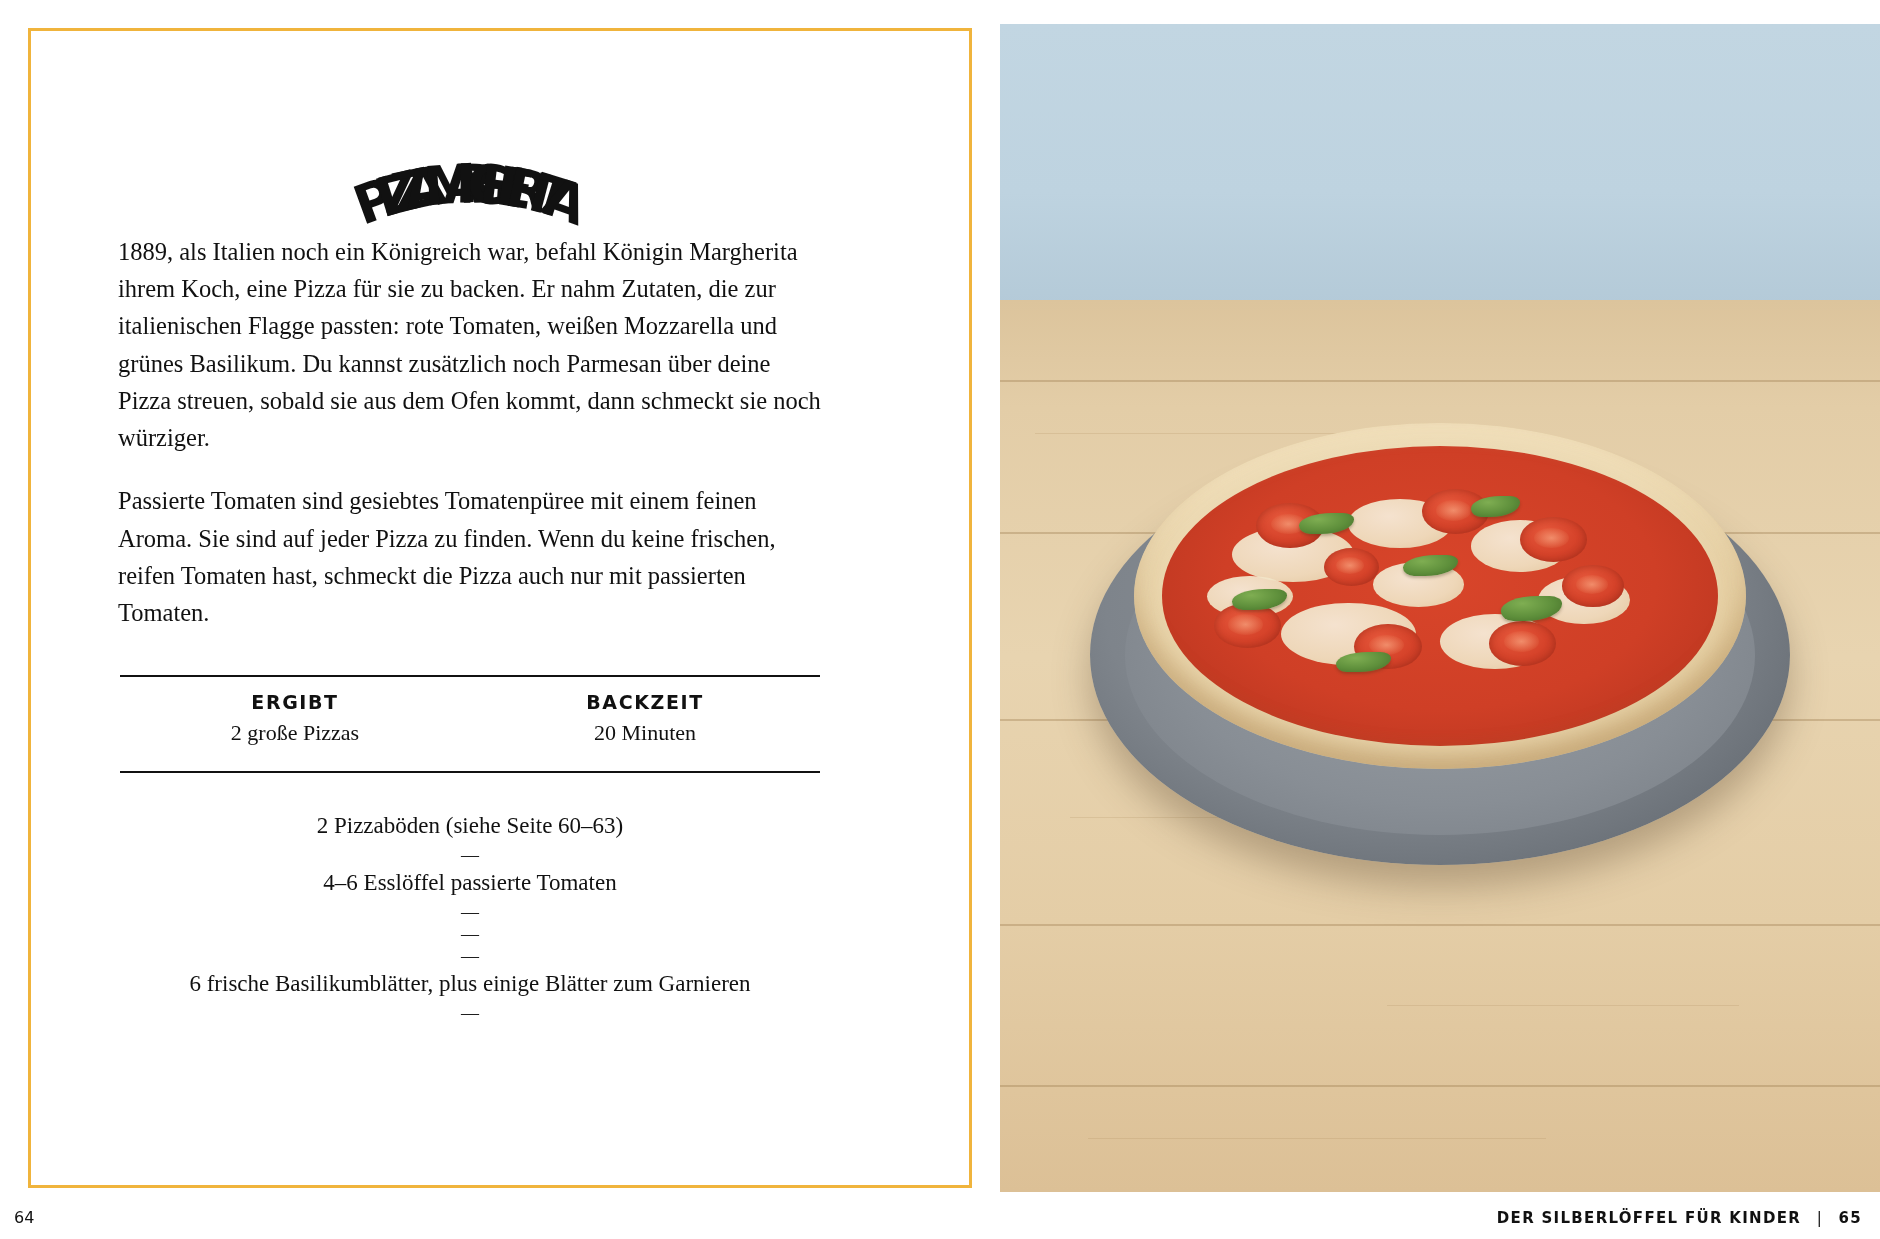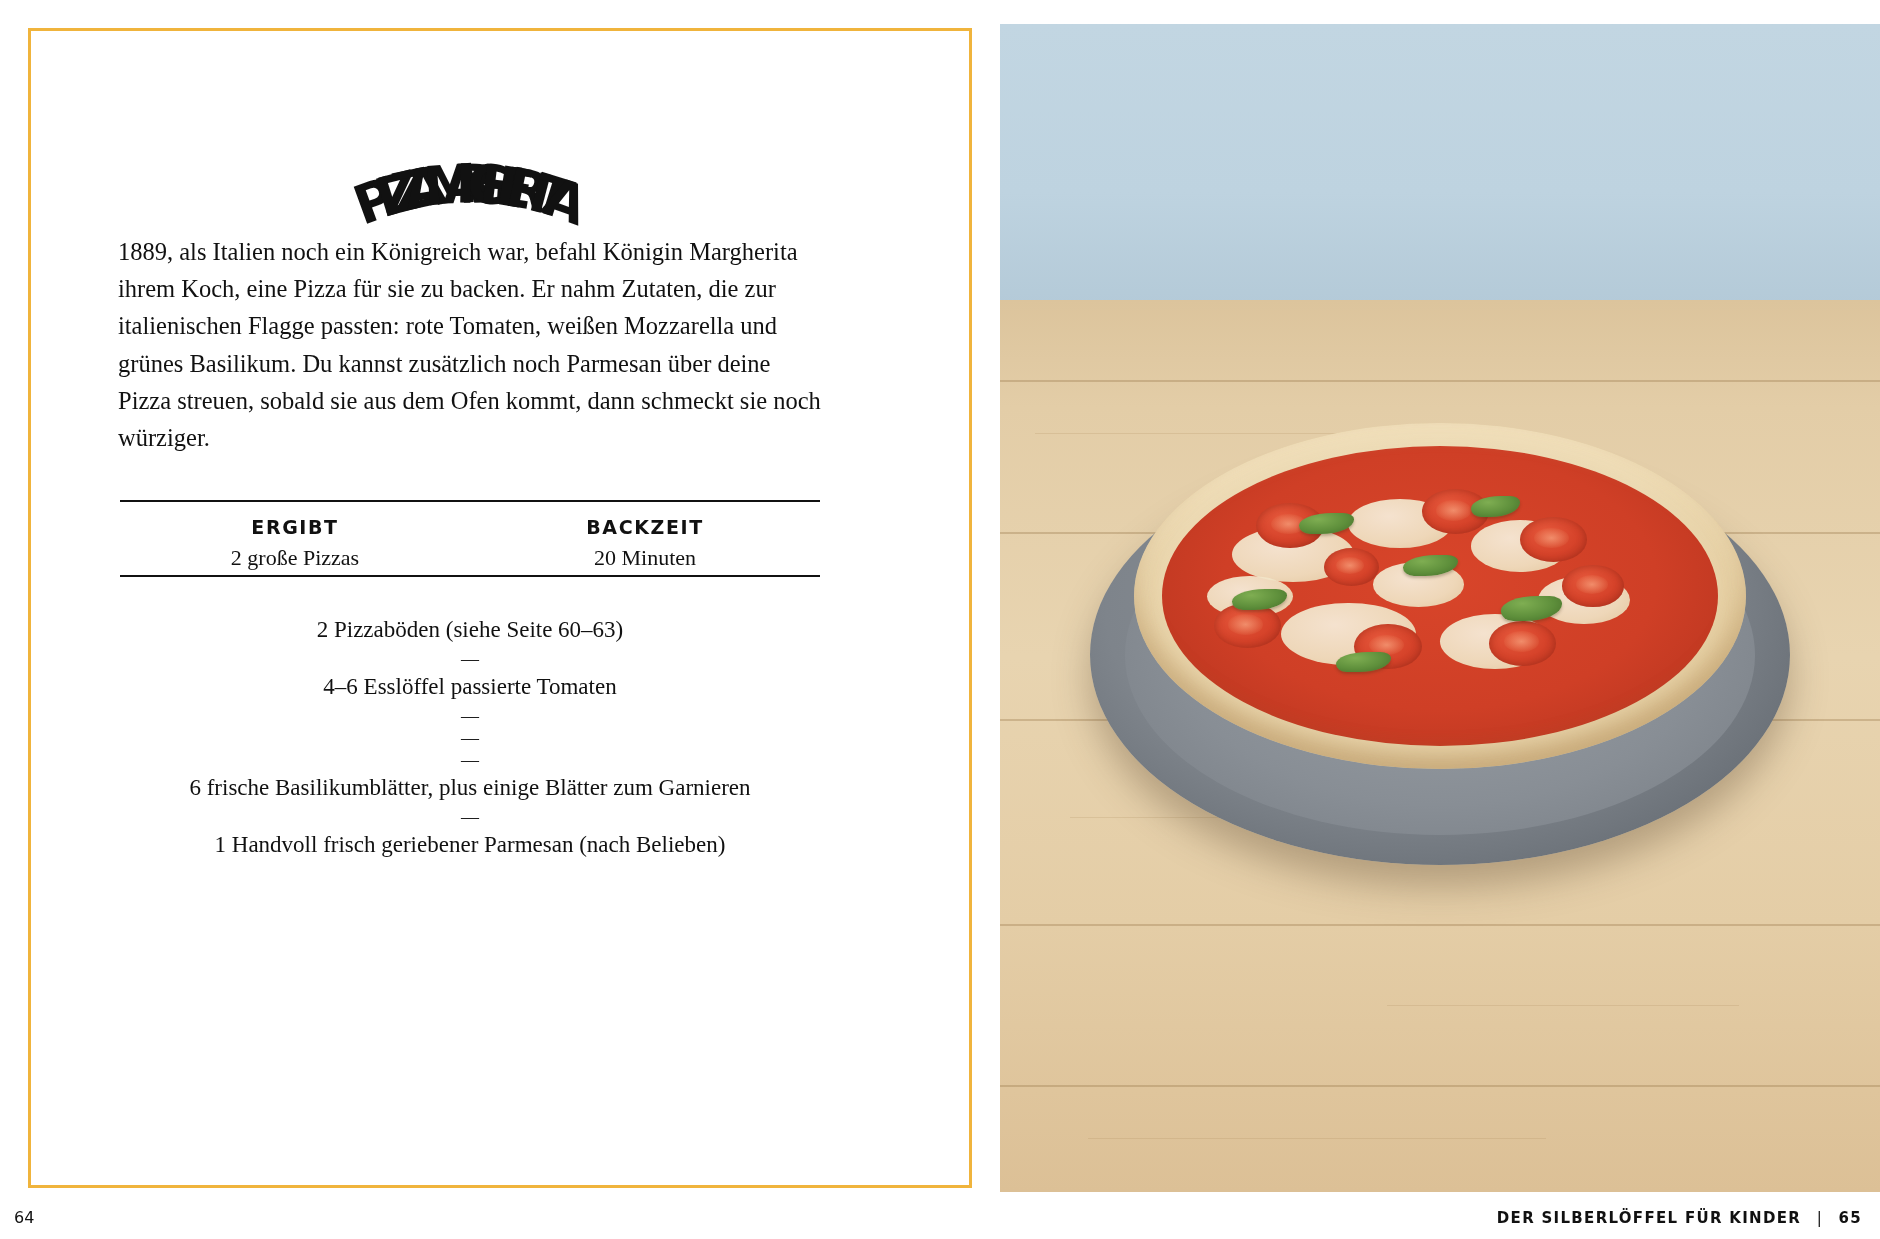--- a/index.html
+++ b/index.html
@@ -70,21 +70,21 @@
     text-align: left;
   }
   .intro.second {
     margin-top: 26px;
   }
   .meta-table {
     margin: 44px auto 12px auto;
     width: 700px;
     border-top: 2.5px solid #111;
     border-bottom: 2.5px solid #111;
-    padding: 14px 0 4px 0;
+    padding: 14px 0 25px 0;
     display: flex;
   }
   .meta-cell {
     flex: 1;
     text-align: center;
   }
   .meta-label {
     font-family: "DejaVu Sans", sans-serif;
     font-weight: bold;
     font-size: 19px;
@@ -280,20 +280,21 @@
           <span class="arc-letter" style="transform: translateX(-50%) rotate(4deg);">G</span>
           <span class="arc-letter" style="transform: translateX(-50%) rotate(6.66667deg);">H</span>
           <span class="arc-letter" style="transform: translateX(-50%) rotate(9.33333deg);">E</span>
           <span class="arc-letter" style="transform: translateX(-50%) rotate(12deg);">R</span>
           <span class="arc-letter" style="transform: translateX(-50%) rotate(14.6667deg);">I</span>
           <span class="arc-letter" style="transform: translateX(-50%) rotate(17.3333deg);">T</span>
           <span class="arc-letter" style="transform: translateX(-50%) rotate(20deg);">A</span>
         </div>
 
       <p class="intro">1889, als Italien noch ein Königreich war, befahl Königin Margherita ihrem Koch, eine Pizza für sie zu backen. Er nahm Zutaten, die zur italienischen Flagge passten: rote Tomaten, weißen Mozzarella und grünes Basilikum. Du kannst zusätzlich noch Parmesan über deine Pizza streuen, sobald sie aus dem Ofen kommt, dann schmeckt sie noch würziger.</p>
+      <p class="intro second">Passierte Tomaten sind gesiebtes Tomatenpüree mit einem feinen Aroma. Sie sind auf jeder Pizza zu finden. Wenn du keine frischen, reifen Tomaten hast, schmeckt die Pizza auch nur mit passierten Tomaten.</p>
 
       <div class="meta-table">
         <div class="meta-cell">
           <span class="meta-label">ERGIBT</span>
           <span class="meta-value">2 große Pizzas</span>
         </div>
         <div class="meta-cell">
           <span class="meta-label">BACKZEIT</span>
           <span class="meta-value">20 Minuten</span>
         </div>
@@ -301,21 +302,20 @@
 
       <div class="ingredients" id="ingredients-list">
           <div class="ingredient">2 Pizzaböden (siehe Seite 60–63)</div>
           <div class="ing-sep">—</div>
           <div class="ingredient">4–6 Esslöffel passierte Tomaten</div>
           <div class="ing-sep">—</div>
           <div class="ing-sep">—</div>
           <div class="ing-sep">—</div>
           <div class="ingredient">6 frische Basilikumblätter, plus einige Blätter zum Garnieren</div>
           <div class="ing-sep">—</div>
-          <div class="ingredient">1 Handvoll frisch geriebener Parmesan (nach Belieben)</div>
         </div>
     </div>
 
     <div class="folio-left">64</div>
   </div>
 
   <div class="page-right">
     <div class="photo">
       <div class="wall"></div>
       <div class="table-surface">

